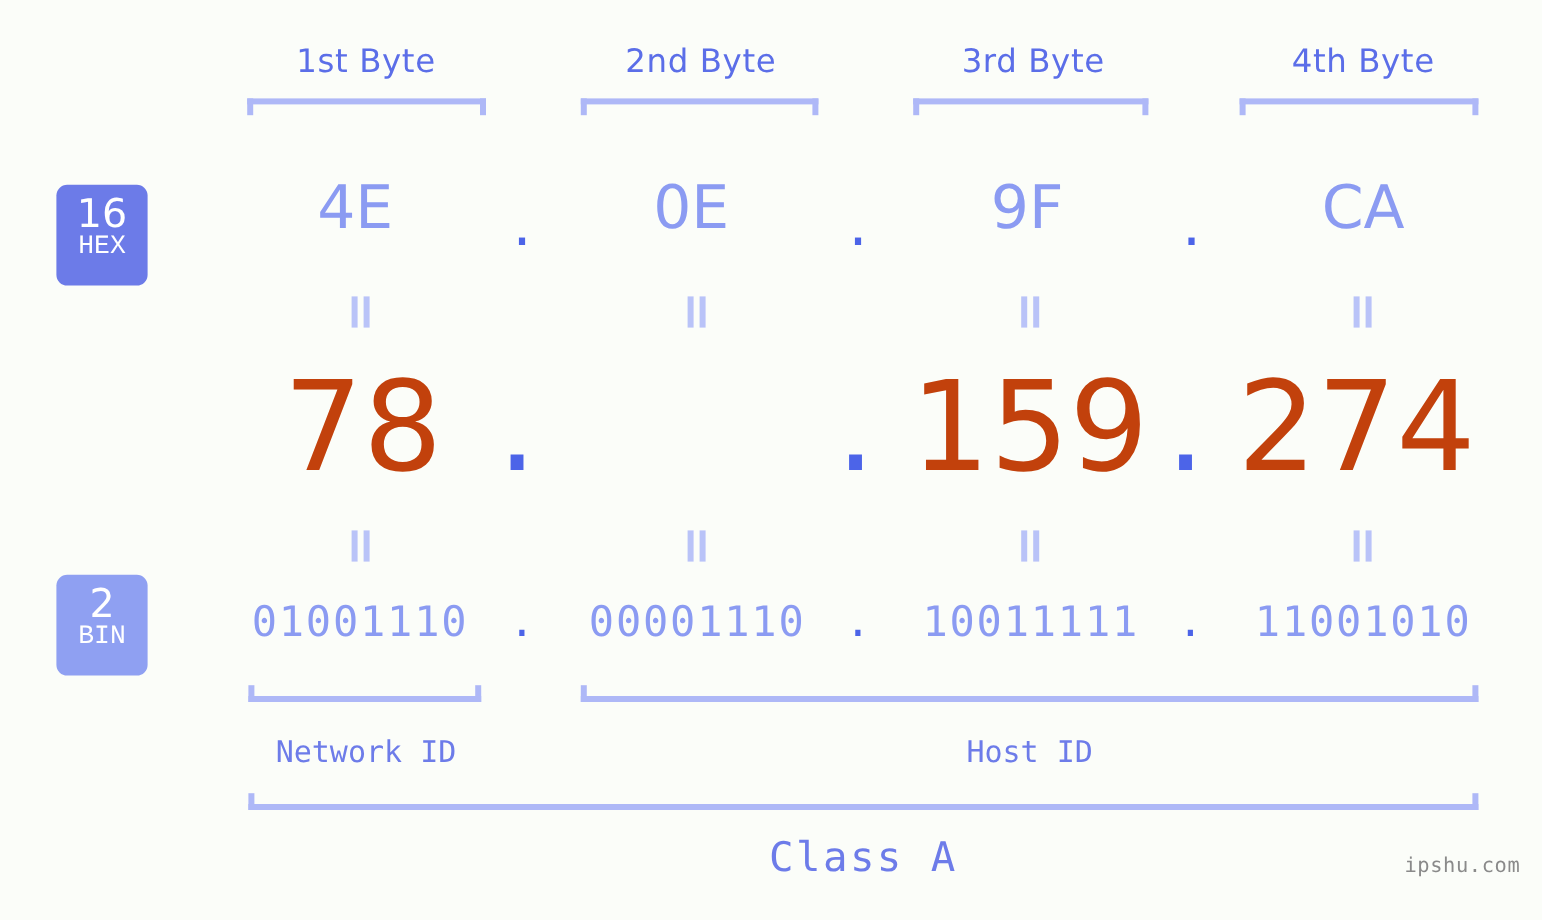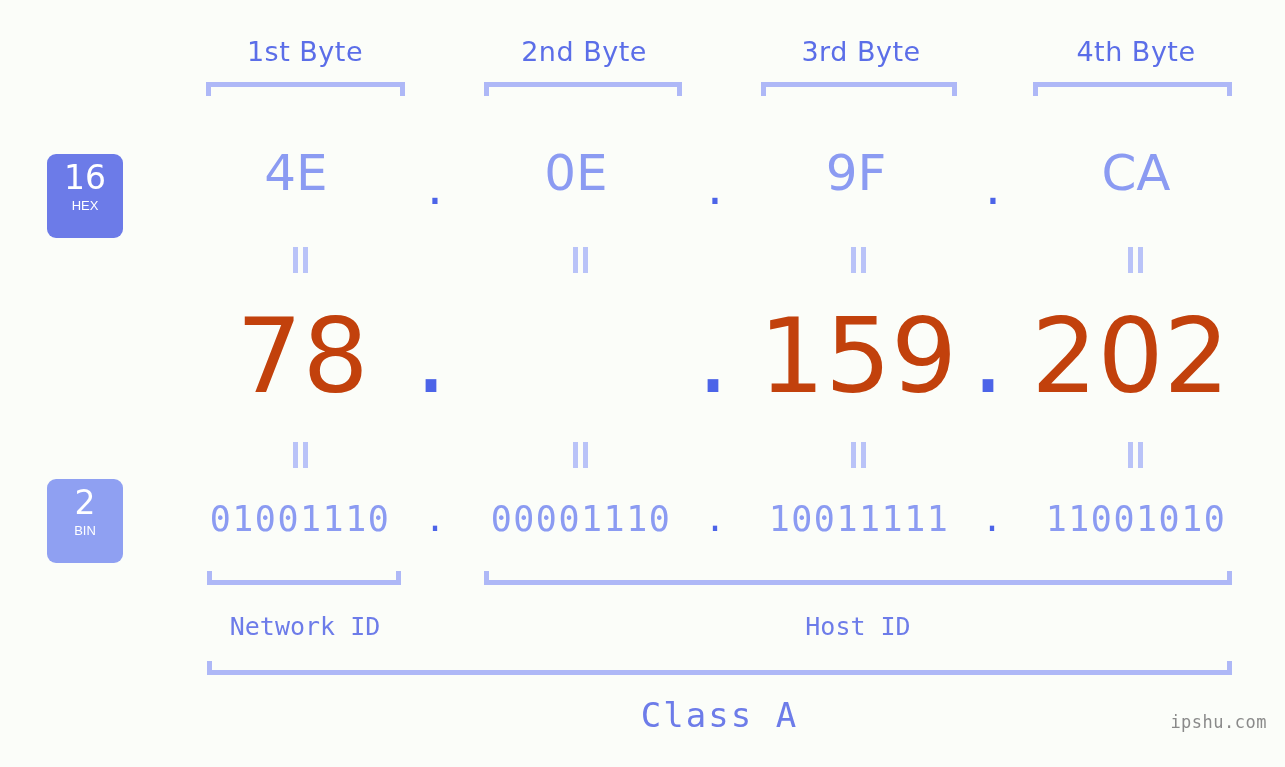--- a/index.html
+++ b/index.html
@@ -66,23 +66,23 @@
   }
   .badge .num {
     display: block;
     font-size: 33px;
     line-height: 33px;
     font-weight: 400;
     font-family: "DejaVu Sans", sans-serif;
   }
   .badge .nm {
     display: block;
-    font-size: 13px;
+    font-size: 22px;
     line-height: 24px;
-    font-family: Liberation Sans, sans-serif;
+    font-family: Liberation Mono, monospace;
   }
   #badge-hex { top: 154px; height: 84px; background: #6c7be8; }
   #badge-dec { top: 315px; height: 84px; background: #7e8fee; }
   #badge-bin { top: 479px; height: 84px; background: #8fa0f2; }
 
   
   .row-cell {
     position: absolute;
     text-align: center;
     white-space: nowrap;
@@ -223,21 +223,21 @@
   <div class="eq" style="left:1125px; top:247px;">
     <i class="a"></i>
       <i class="b"></i>
   </div>
 
   <div class="row-cell dec-val" style="left:205px; width:195px;">78</div>
   <div class="row-cell dec-dot" style="left:396px; width:70px;">.</div>
   <div class="row-cell dec-dot" style="left:678px; width:70px;">.</div>
   <div class="row-cell dec-val" style="left:758px; width:200px;">159</div>
   <div class="row-cell dec-dot" style="left:953px; width:70px;">.</div>
-  <div class="row-cell dec-val" style="left:1028px; width:205px;">202</div>
+  <div class="row-cell dec-val" style="left:1028px; width:205px;">274</div>
 
   <div class="eq" style="left:290px; top:442px;">
     <i class="a"></i>
       <i class="b"></i>
   </div>
   <div class="eq" style="left:570px; top:442px;">
     <i class="a"></i>
       <i class="b"></i>
   </div>
   <div class="eq" style="left:848px; top:442px;">

